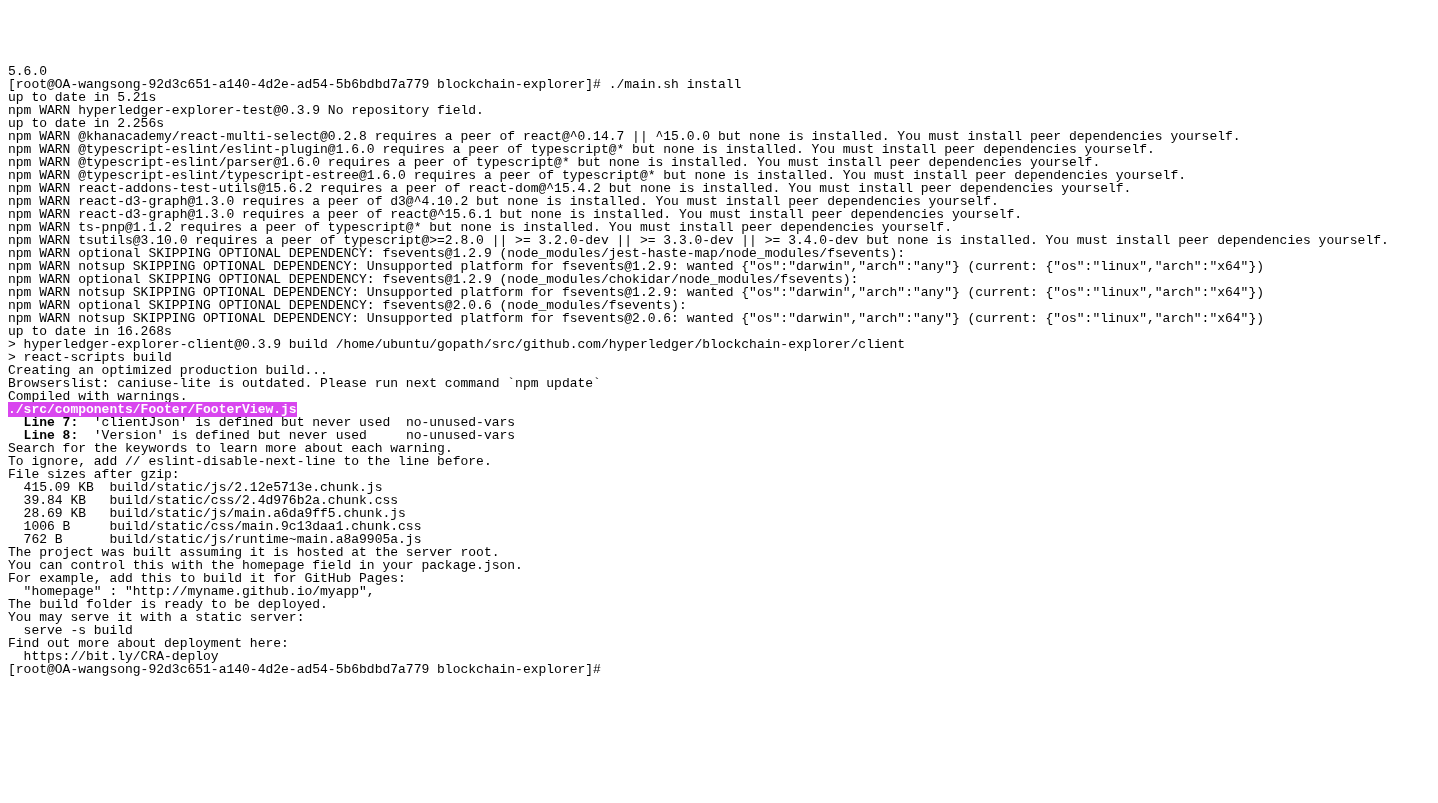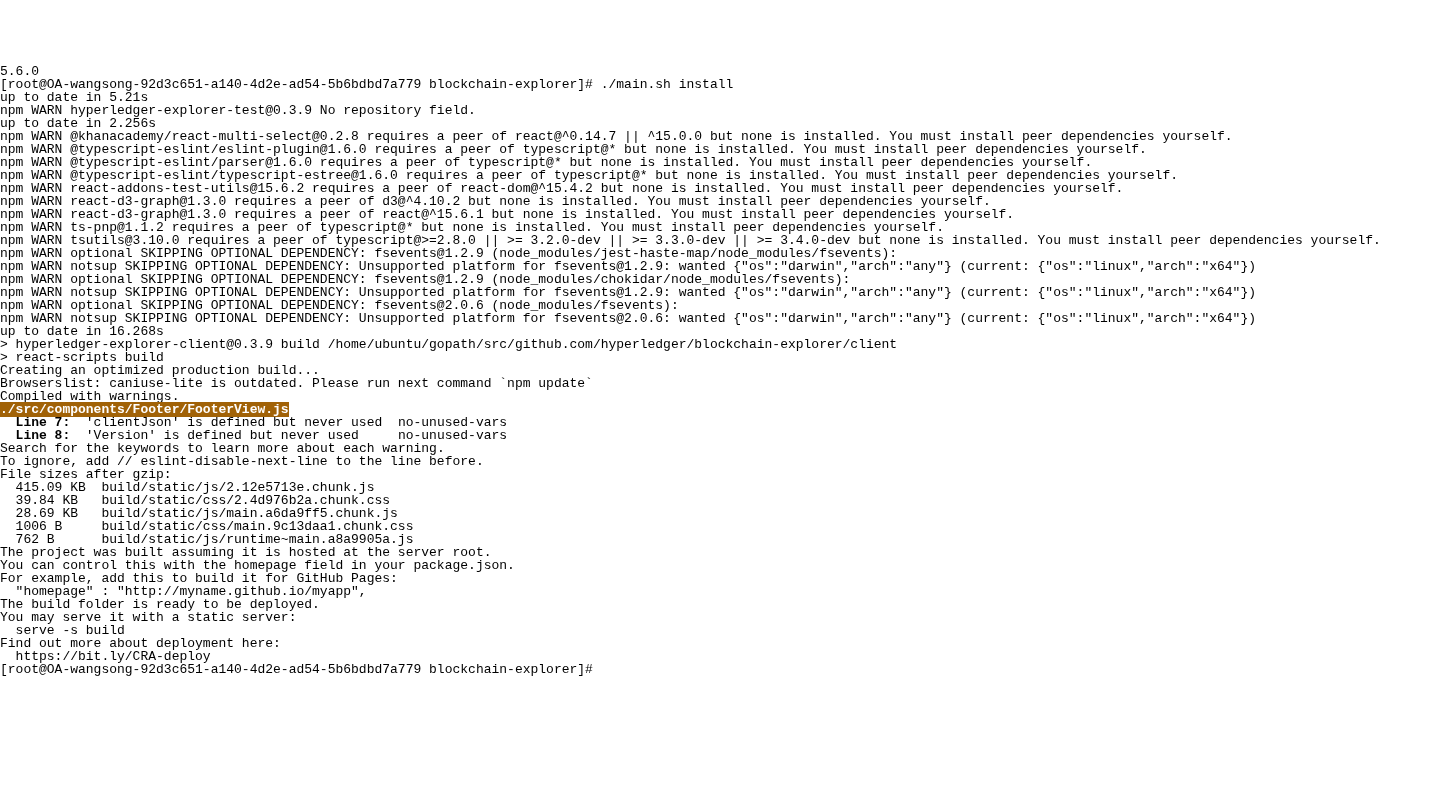--- a/index.html
+++ b/index.html
@@ -6,28 +6,28 @@
     margin: 0;
     padding: 0;
     background: #ffffff;
     color: #000000;
     font-family: "Courier New", Courier, monospace;
     font-size: 13px;
     line-height: 1.0;
     white-space: pre;
   }
   .terminal {
-    padding: 0 4px 4px 0;
+    padding: 0 4px 4px 8px;
   }
   .line {
     white-space: pre;
   }
   .bold { font-weight: bold; }
   .inv {
-    background: #a16207;
+    background: #d946ef;
     color: #ffffff;
   }
   .ul { }
 </style>
 </head>
 <body>
 
 
 
 <div class="terminal"><div id="lines-container"><div class="line">5.6.0</div><div class="line">[root@OA-wangsong-92d3c651-a140-4d2e-ad54-5b6bdbd7a779 blockchain-explorer]# ./main.sh install</div><div class="line">up to date in 5.21s</div><div class="line">npm WARN hyperledger-explorer-test@0.3.9 No repository field.</div><div class="line"></div><div class="line">up to date in 2.256s</div><div class="line">npm WARN @khanacademy/react-multi-select@0.2.8 requires a peer of react@^0.14.7 || ^15.0.0 but none is installed. You must install peer dependencies yourself.</div><div class="line">npm WARN @typescript-eslint/eslint-plugin@1.6.0 requires a peer of typescript@* but none is installed. You must install peer dependencies yourself.</div><div class="line">npm WARN @typescript-eslint/parser@1.6.0 requires a peer of typescript@* but none is installed. You must install peer dependencies yourself.</div><div class="line">npm WARN @typescript-eslint/typescript-estree@1.6.0 requires a peer of typescript@* but none is installed. You must install peer dependencies yourself.</div><div class="line">npm WARN react-addons-test-utils@15.6.2 requires a peer of react-dom@^15.4.2 but none is installed. You must install peer dependencies yourself.</div><div class="line">npm WARN react-d3-graph@1.3.0 requires a peer of d3@^4.10.2 but none is installed. You must install peer dependencies yourself.</div><div class="line">npm WARN react-d3-graph@1.3.0 requires a peer of react@^15.6.1 but none is installed. You must install peer dependencies yourself.</div><div class="line">npm WARN ts-pnp@1.1.2 requires a peer of typescript@* but none is installed. You must install peer dependencies yourself.</div><div class="line">npm WARN tsutils@3.10.0 requires a peer of typescript@&gt;=2.8.0 || &gt;= 3.2.0-dev || &gt;= 3.3.0-dev || &gt;= 3.4.0-dev but none is installed. You must install peer dependencies yourself.</div><div class="line">npm WARN optional SKIPPING OPTIONAL DEPENDENCY: fsevents@1.2.9 (node_modules/jest-haste-map/node_modules/fsevents):</div><div class="line">npm WARN notsup SKIPPING OPTIONAL DEPENDENCY: Unsupported platform for fsevents@1.2.9: wanted {"os":"darwin","arch":"any"} (current: {"os":"linux","arch":"x64"})</div><div class="line">npm WARN optional SKIPPING OPTIONAL DEPENDENCY: fsevents@1.2.9 (node_modules/chokidar/node_modules/fsevents):</div><div class="line">npm WARN notsup SKIPPING OPTIONAL DEPENDENCY: Unsupported platform for fsevents@1.2.9: wanted {"os":"darwin","arch":"any"} (current: {"os":"linux","arch":"x64"})</div><div class="line">npm WARN optional SKIPPING OPTIONAL DEPENDENCY: fsevents@2.0.6 (node_modules/fsevents):</div><div class="line">npm WARN notsup SKIPPING OPTIONAL DEPENDENCY: Unsupported platform for fsevents@2.0.6: wanted {"os":"darwin","arch":"any"} (current: {"os":"linux","arch":"x64"})</div><div class="line"></div><div class="line">up to date in 16.268s</div><div class="line"></div><div class="line">&gt; hyperledger-explorer-client@0.3.9 build /home/ubuntu/gopath/src/github.com/hyperledger/blockchain-explorer/client</div><div class="line">&gt; react-scripts build</div><div class="line"></div><div class="line">Creating an optimized production build...</div><div class="line">Browserslist: caniuse-lite is outdated. Please run next command `npm update`</div><div class="line">Compiled with warnings.</div><div class="line"></div></div><div class="line"><span class="bold inv">./src/components/Footer/FooterView.js</span></div><div class="line"><span class="bold">  Line 7:</span><span>  'clientJson' is defined but never used  </span><span class="ul">no-unused-vars</span></div><div class="line"><span class="bold">  Line 8:</span><span>  'Version' is defined but never used     </span><span class="ul">no-unused-vars</span></div><div class="line"></div><div class="line"><span>Search for the </span><span class="ul">keywords</span><span> to learn more about each warning.</span></div><div class="line">To ignore, add // eslint-disable-next-line to the line before.</div><div class="line"></div><div class="line">File sizes after gzip:</div><div class="line"></div><div id="fs-container"><div class="line">  415.09 KB  build/static/js/2.12e5713e.chunk.js</div><div class="line">  39.84 KB   build/static/css/2.4d976b2a.chunk.css</div><div class="line">  28.69 KB   build/static/js/main.a6da9ff5.chunk.js</div><div class="line">  1006 B     build/static/css/main.9c13daa1.chunk.css</div><div class="line">  762 B      build/static/js/runtime~main.a8a9905a.js</div></div><div id="tail-container"><div class="line"></div><div class="line">The project was built assuming it is hosted at the server root.</div><div class="line">You can control this with the homepage field in your package.json.</div><div class="line">For example, add this to build it for GitHub Pages:</div><div class="line"></div><div class="line">  "homepage" : "http://myname.github.io/myapp",</div><div class="line"></div><div class="line">The build folder is ready to be deployed.</div><div class="line">You may serve it with a static server:</div><div class="line"></div><div class="line">  serve -s build</div><div class="line"></div><div class="line">Find out more about deployment here:</div><div class="line"></div><div class="line">  https://bit.ly/CRA-deploy</div><div class="line"></div><div class="line">[root@OA-wangsong-92d3c651-a140-4d2e-ad54-5b6bdbd7a779 blockchain-explorer]#</div></div></div>

